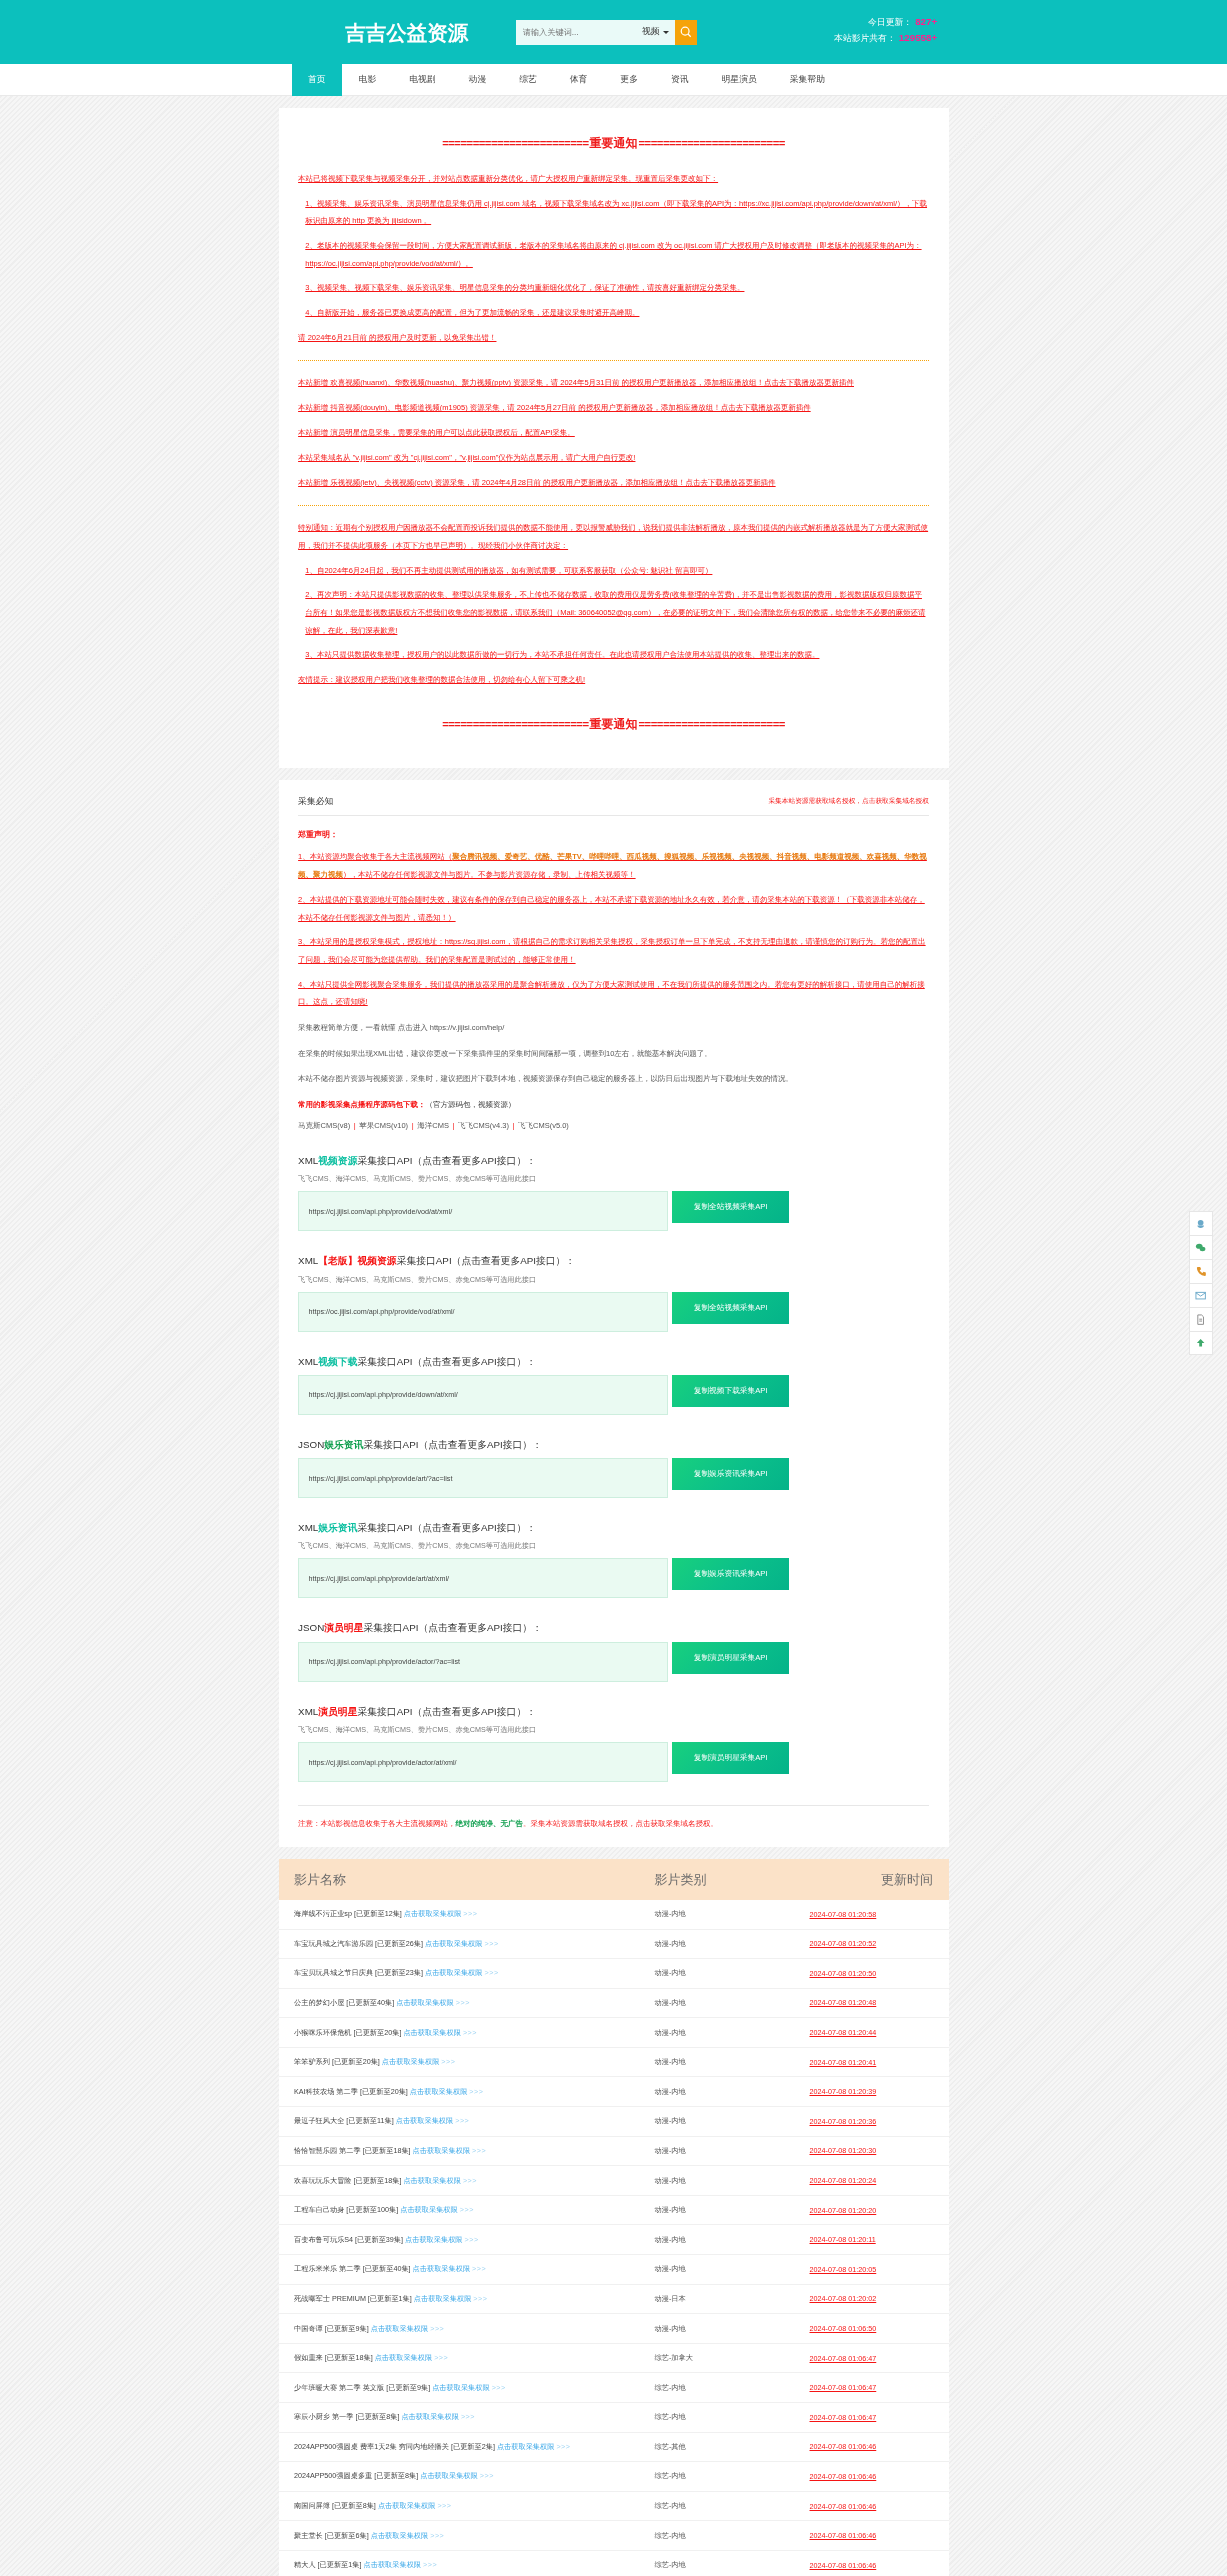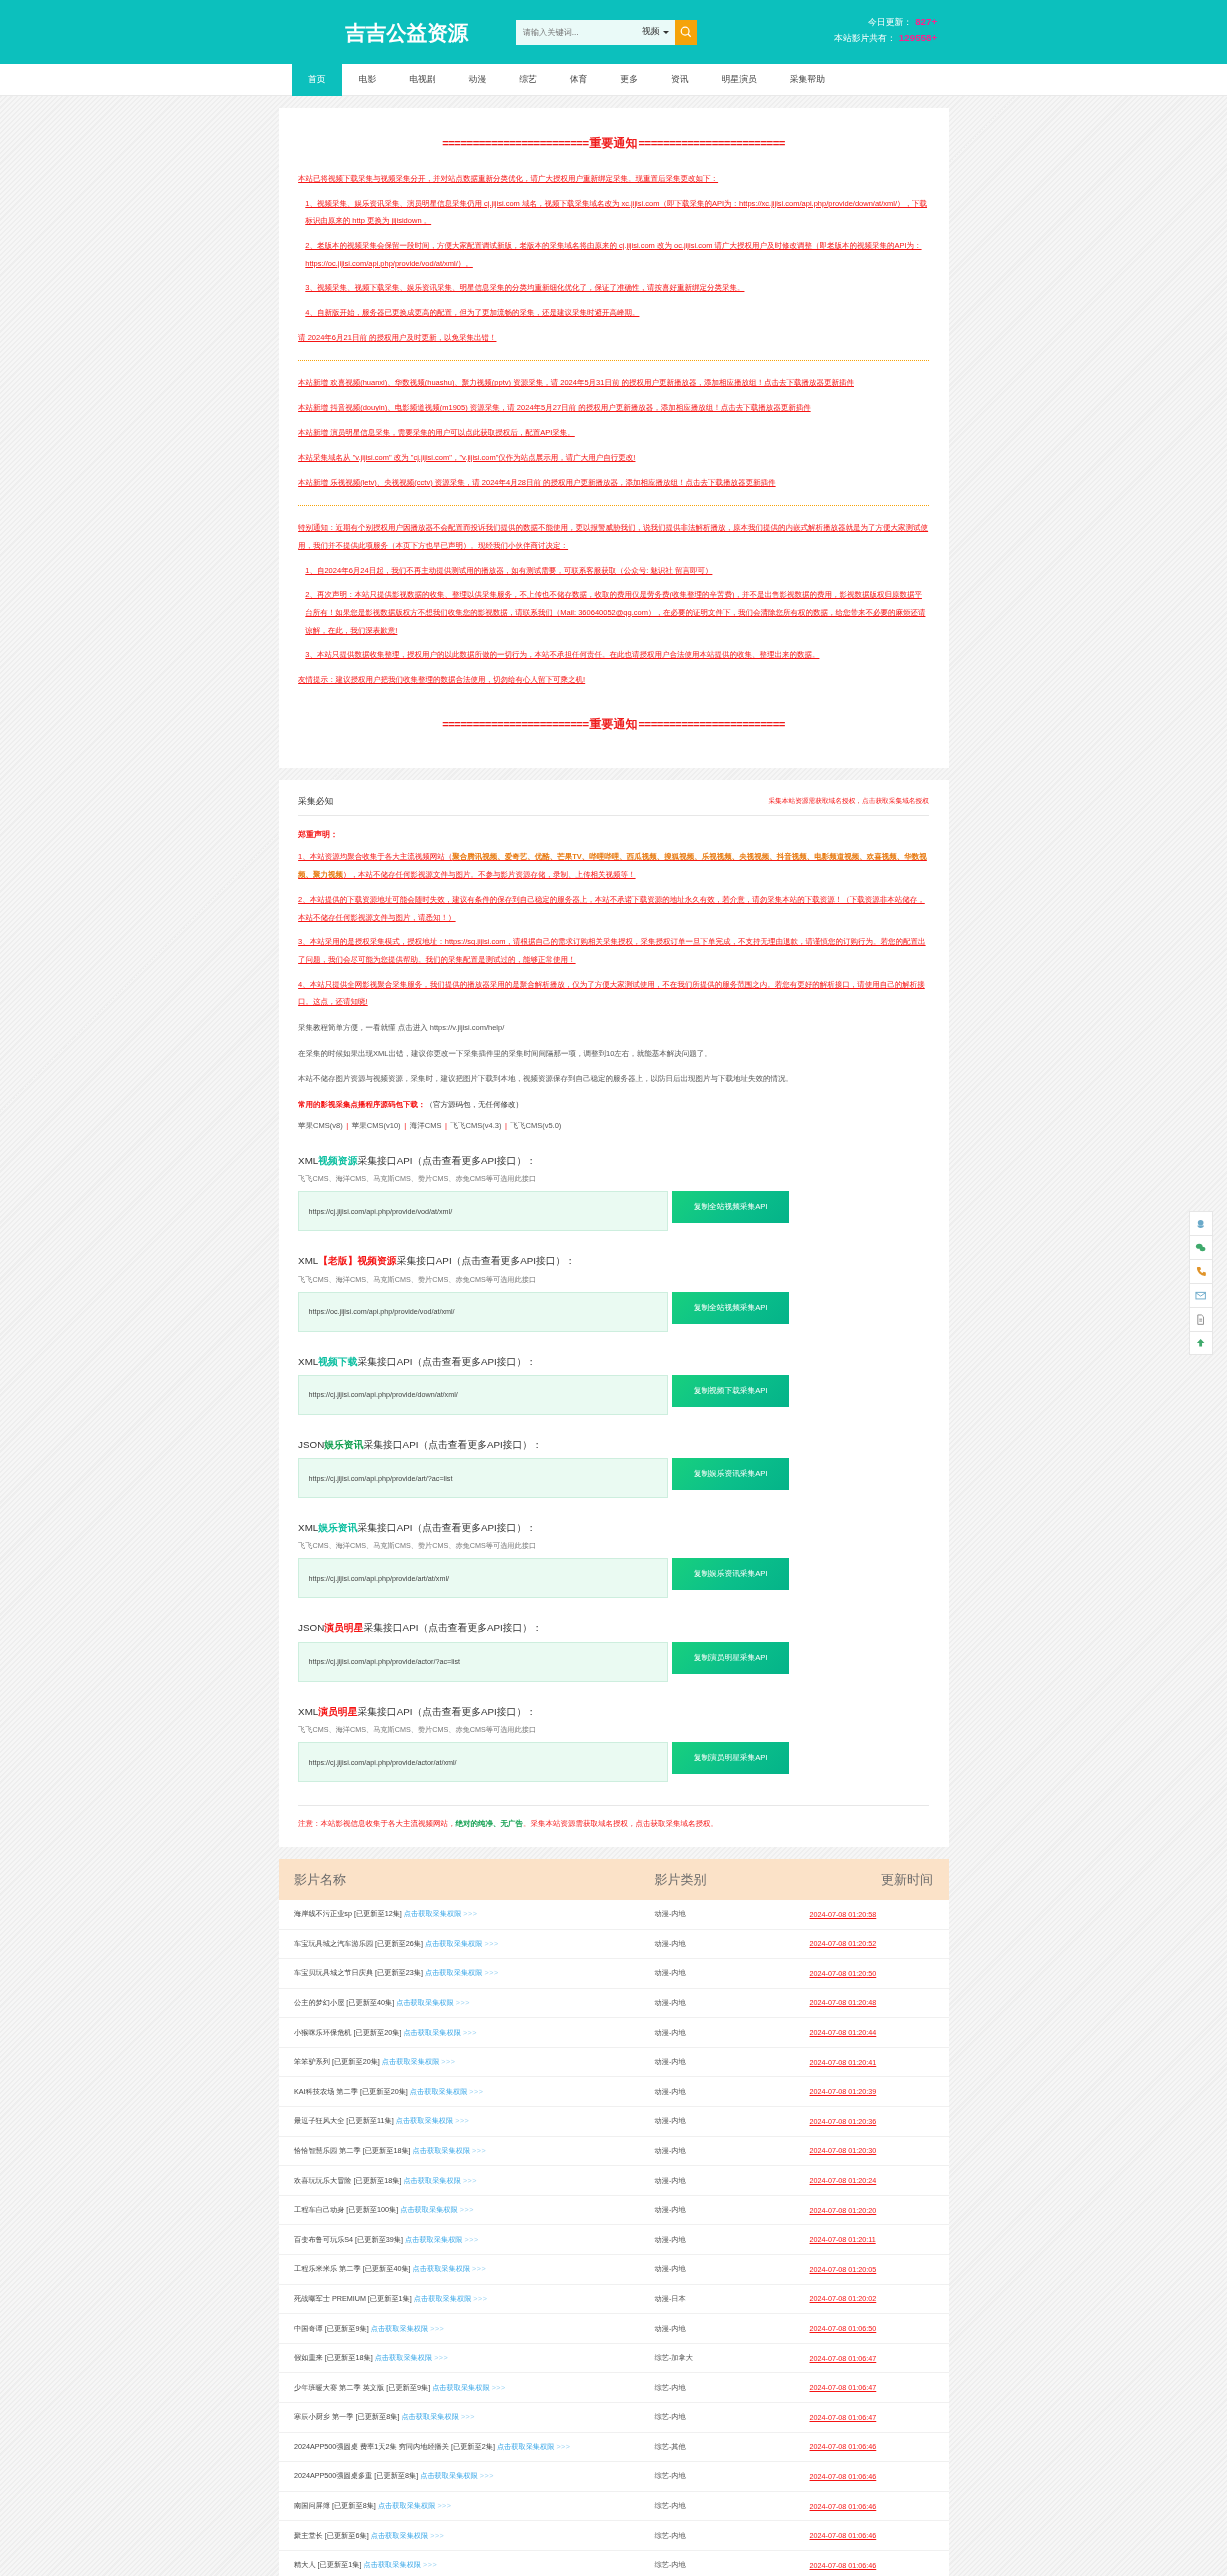--- a/index.html
+++ b/index.html
@@ -240,25 +240,25 @@
       <div class="n-line"><span class="r">1、本站资源均聚合收集于各大主流视频网站（</span><span class="ora">聚合腾讯视频、爱奇艺、优酷、芒果TV、哔哩哔哩、西瓜视频、搜狐视频、乐视视频、央视视频、抖音视频、电影频道视频、欢喜视频、华数视频、聚力视频</span><span class="r">），本站不储存任何影视源文件与图片。不参与影片资源存储，录制、上传相关视频等！</span></div>
       <div class="n-line">2、本站提供的下载资源地址可能会随时失效，建议有条件的保存到自己稳定的服务器上，本站不承诺下载资源的地址永久有效，若介意，请勿采集本站的下载资源！（下载资源非本站储存，本站不储存任何影视源文件与图片，请悉知！）</div>
       <div class="n-line">3、本站采用的是授权采集模式，授权地址：https://sq.jijisi.com，请根据自己的需求订购相关采集授权，采集授权订单一旦下单完成，不支持无理由退款，请谨慎您的订购行为。若您的配置出了问题，我们会尽可能为您提供帮助。我们的采集配置是测试过的，能够正常使用！</div>
       <div class="n-line">4、本站只提供全网影视聚合采集服务，我们提供的播放器采用的是聚合解析播放，仅为了方便大家测试使用，不在我们所提供的服务范围之内。若您有更好的解析接口，请使用自己的解析接口。这点，还请知晓!</div>
 
       <div class="plain">采集教程简单方便，一看就懂 点击进入 https://v.jijisi.com/help/</div>
       <div class="plain">在采集的时候如果出现XML出错，建议你更改一下采集插件里的采集时间间隔那一项，调整到10左右，就能基本解决问题了。</div>
       <div class="plain">本站不储存图片资源与视频资源，采集时，建议把图片下载到本地，视频资源保存到自己稳定的服务器上，以防日后出现图片与下载地址失效的情况。</div>
 
       <div class="plain">
-        <span class="hl-red-bold">常用的影视采集点播程序源码包下载：</span><span class="dark">（官方源码包，无任何修改）</span>
+        <span class="hl-red-bold">常用的影视采集点播程序源码包下载：</span><span class="dark">（官方源码包，视频资源）</span>
       </div>
 
       <div class="cms-links">
-        <span>苹果CMS(v8)</span><span class="bar">|</span><span>苹果CMS(v10)</span><span class="bar">|</span><span>海洋CMS</span><span class="bar">|</span><span>飞飞CMS(v4.3)</span><span class="bar">|</span><span>飞飞CMS(v5.0)</span>
+        <span>马克斯CMS(v8)</span><span class="bar">|</span><span>苹果CMS(v10)</span><span class="bar">|</span><span>海洋CMS</span><span class="bar">|</span><span>飞飞CMS(v4.3)</span><span class="bar">|</span><span>飞飞CMS(v5.0)</span>
       </div>
 
       <div class="api-block">
         <div class="api-h"><span>XML</span><span class="hl-teal">视频资源</span><span>采集接口API（点击查看更多API接口）：</span></div>
         <div class="api-sub">飞飞CMS、海洋CMS、马克斯CMS、赞片CMS、赤兔CMS等可选用此接口</div>
         <div class="api-row">
           <input class="api-input" readonly="" value="https://cj.jijisi.com/api.php/provide/vod/at/xml/" style="">
           <button class="api-btn">复制全站视频采集API</button>
         </div>
       </div>

